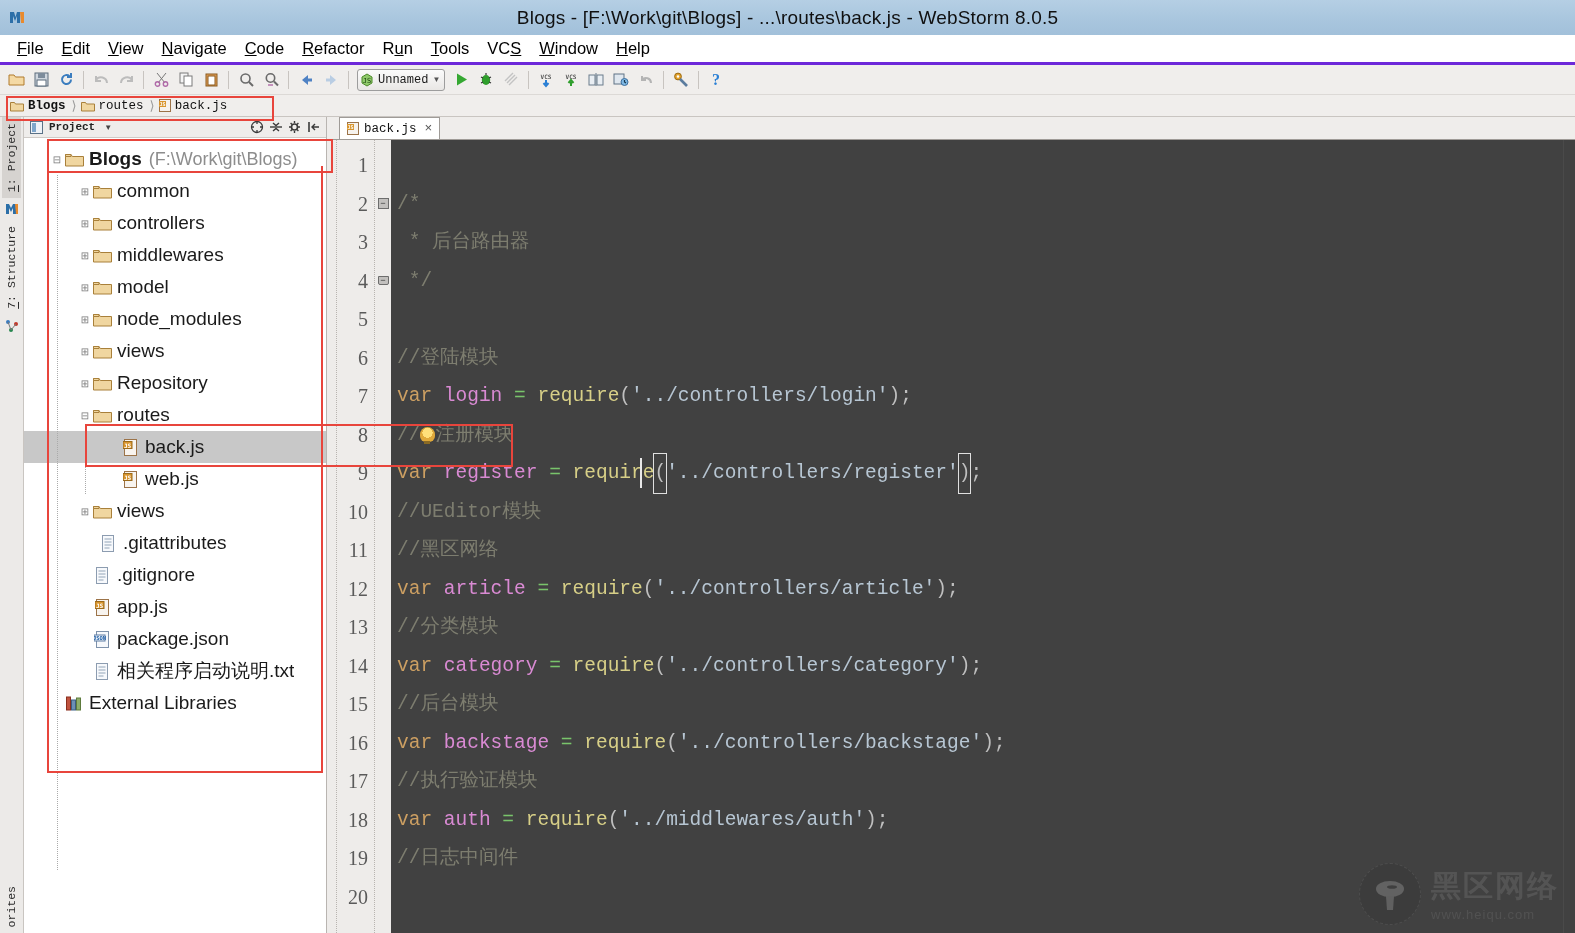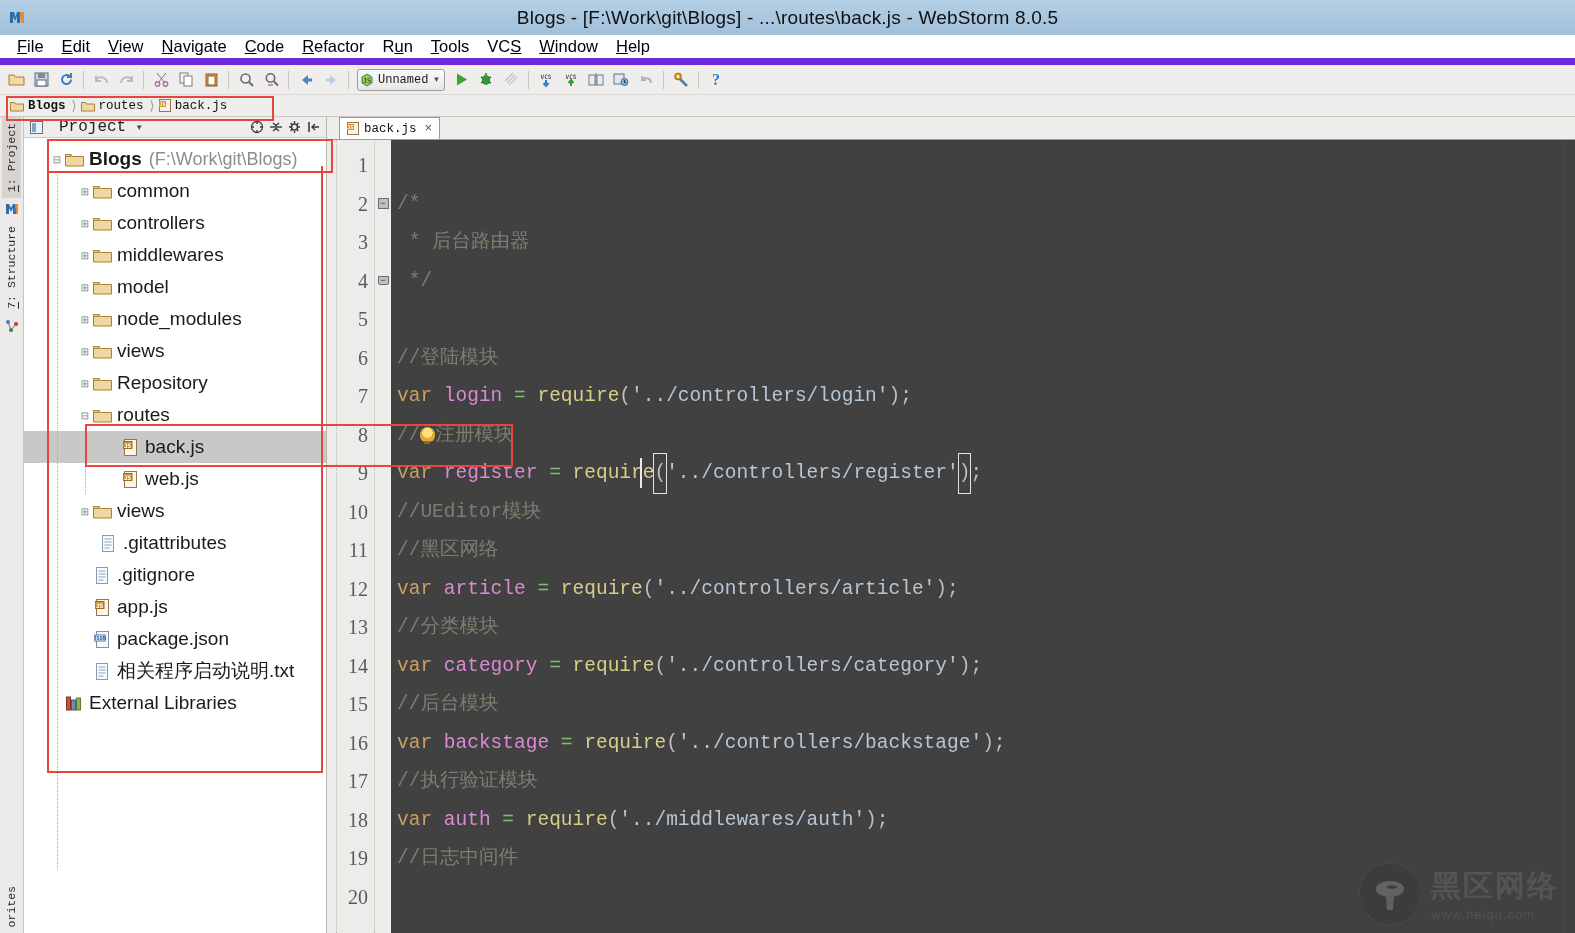--- a/index.html
+++ b/index.html
@@ -34,21 +34,21 @@
     position: absolute; left: 0; right: 0; text-align: center;
     font-size: 19px; color: #101010; letter-spacing: .2px;
   }
 
   
   .menubar {
     height: 30px; flex: 0 0 30px;
     background: #ffffff;
     display: flex; align-items: center;
     padding-left: 8px;
-    border-bottom: 7px solid #6d28d9;
+    border-bottom: 3px solid #6d28d9;
     text-align: center;
   }
   .menu-item {
     padding: 2px 9px; font-size: 16.5px; color: #000;
     cursor: default;
   }
   .menu-item u { text-decoration: underline; }
 
   
   .toolbar {
@@ -131,22 +131,23 @@
     position: relative;
   }
   .pp-header {
     height: 21px; flex: 0 0 21px;
     background: #efedeb;
     border-bottom: 1px solid #cfcbc7;
     display: flex; align-items: center;
     padding: 0 4px; gap: 3px;
   }
   .pp-title {
-    font-family: "Liberation Mono", monospace; font-size: 16px; color: #222;
-    margin-left: 12px;
+    font-family: "Liberation Mono", monospace; font-size: 11px; color: #222;
+    margin-left: 2px;
+    font-weight: bold;
   }
   .pp-caret { font-size: 8px; color: #444; margin-left: 6px; }
   .pp-spacer { flex: 1; }
   .pp-ico { width: 16px; height: 16px; display:flex; align-items:center; justify-content:center; font-size:12px; color:#3a3a3a; }
 
   .tree {
     flex: 1 1 auto; overflow: hidden;
     padding-top: 5px;
     position: relative;
   }

